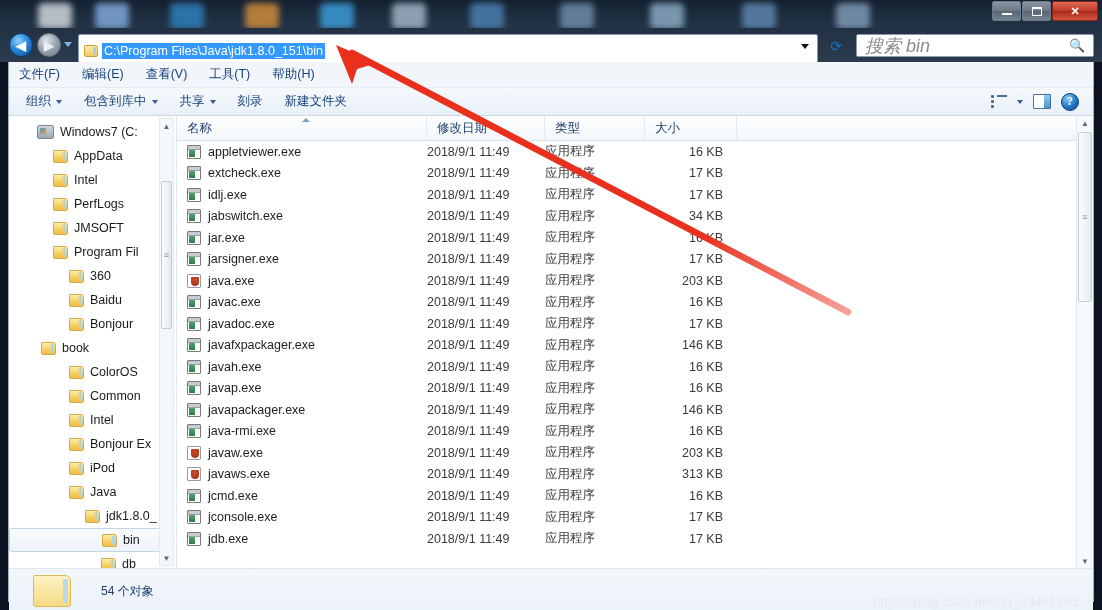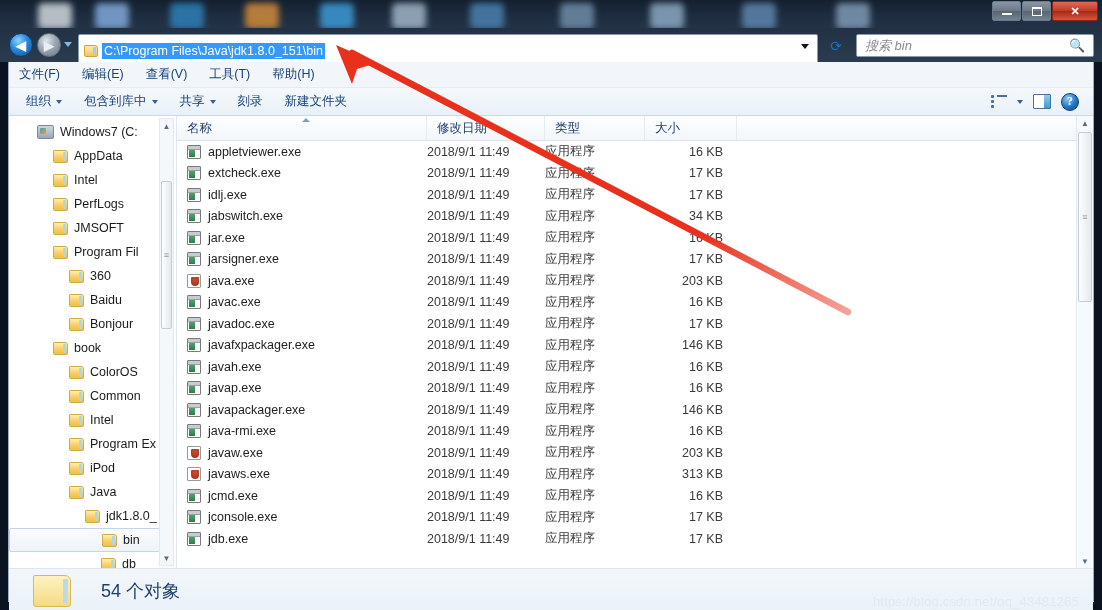--- a/index.html
+++ b/index.html
@@ -97,21 +97,21 @@
     position: absolute; left: 824px; top: 6px; width: 24px; height: 23px;
     display: flex; align-items: center; justify-content: center;
     color: #1b6fc4; font-size: 14px;
   }
   .search-field {
     position: absolute; left: 856px; top: 6px; width: 238px; height: 23px;
     background: #fff; border: 1px solid #8a9aa8; border-radius: 2px;
     display: flex; align-items: center; justify-content: space-between;
   }
   .search-ph {
-    font-size: 13px; color: #8b8b8b; font-style: italic; padding-left: 8px;
+    font-size: 18px; color: #8b8b8b; font-style: italic; padding-left: 8px;
   }
   .search-ico { color: #2c6fba; font-size: 13px; padding-right: 7px; }
 
   
   .client {
     position: absolute; left: 8px; top: 62px; width: 1086px; height: 540px;
     background: #fff; border: 1px solid #9fb0c0; border-top: none;
   }
 
   .menubar {
@@ -270,21 +270,21 @@
   }
   .status-folder {
     width: 38px; height: 32px; margin-left: 24px; position: relative;
     background: linear-gradient(180deg,#fdf2c2 0%, #f5da84 100%);
     border: 1px solid #d9bb56; border-radius: 2px 6px 3px 3px;
   }
   .status-folder:after {
     content:""; position:absolute; right:2px; top:3px; bottom:3px; width:5px;
     background:#bcd9ea; border-radius:1px;
   }
-  .status-text { font-size: 18px; color: #1f3f6b; margin-left: 30px; }
+  .status-text { font-size: 12px; color: #1f3f6b; margin-left: 30px; }
   .watermark {
     position: absolute; right: 14px; bottom: 4px;
     font-size: 13px; color: #e2e9f0; letter-spacing: .2px;
   }
 
   
   .annot { position: absolute; left: 0; top: 0; width: 1102px; height: 610px;
            pointer-events: none; z-index: 20; }
 </style>
 </head>
@@ -423,39 +423,39 @@
               <span>360</span>
             </div>
           <div class="tnode" style="padding-left:60px">
               <span class="tfolder"></span>
               <span>Baidu</span>
             </div>
           <div class="tnode" style="padding-left:60px">
               <span class="tfolder"></span>
               <span>Bonjour</span>
             </div>
-          <div class="tnode" style="padding-left:44px">
+          <div class="tnode" style="padding-left:32px">
               <span class="tfolder"></span>
               <span>book</span>
             </div>
           <div class="tnode" style="padding-left:60px">
               <span class="tfolder"></span>
               <span>ColorOS</span>
             </div>
           <div class="tnode" style="padding-left:60px">
               <span class="tfolder"></span>
               <span>Common </span>
             </div>
           <div class="tnode" style="padding-left:60px">
               <span class="tfolder"></span>
               <span>Intel</span>
             </div>
           <div class="tnode" style="padding-left:60px">
               <span class="tfolder"></span>
-              <span>Program Ex</span>
+              <span>Bonjour Ex</span>
             </div>
           <div class="tnode" style="padding-left:60px">
               <span class="tfolder"></span>
               <span>iPod</span>
             </div>
           <div class="tnode" style="padding-left:60px">
               <span class="tfolder"></span>
               <span>Java</span>
             </div>
           <div class="tnode" style="padding-left:76px">

